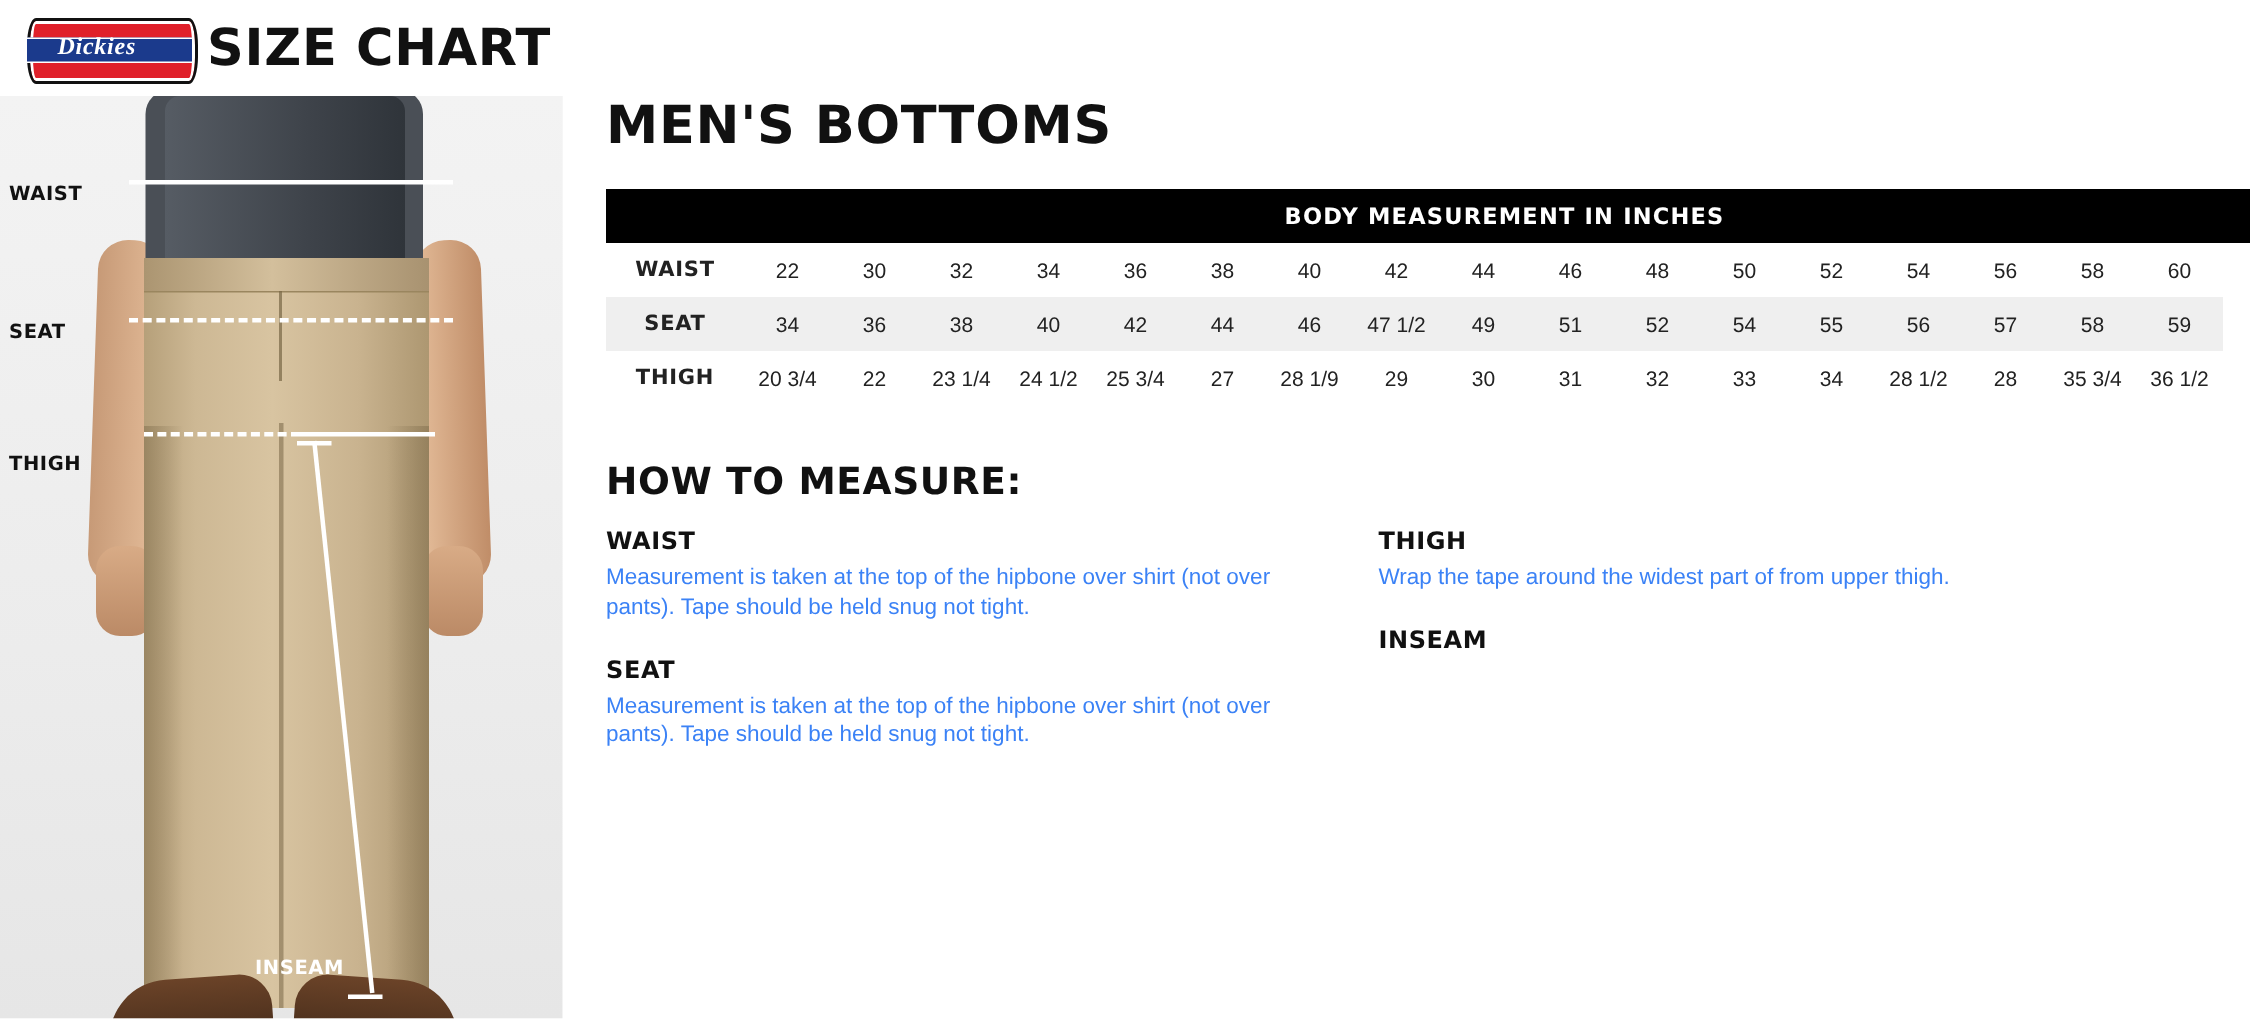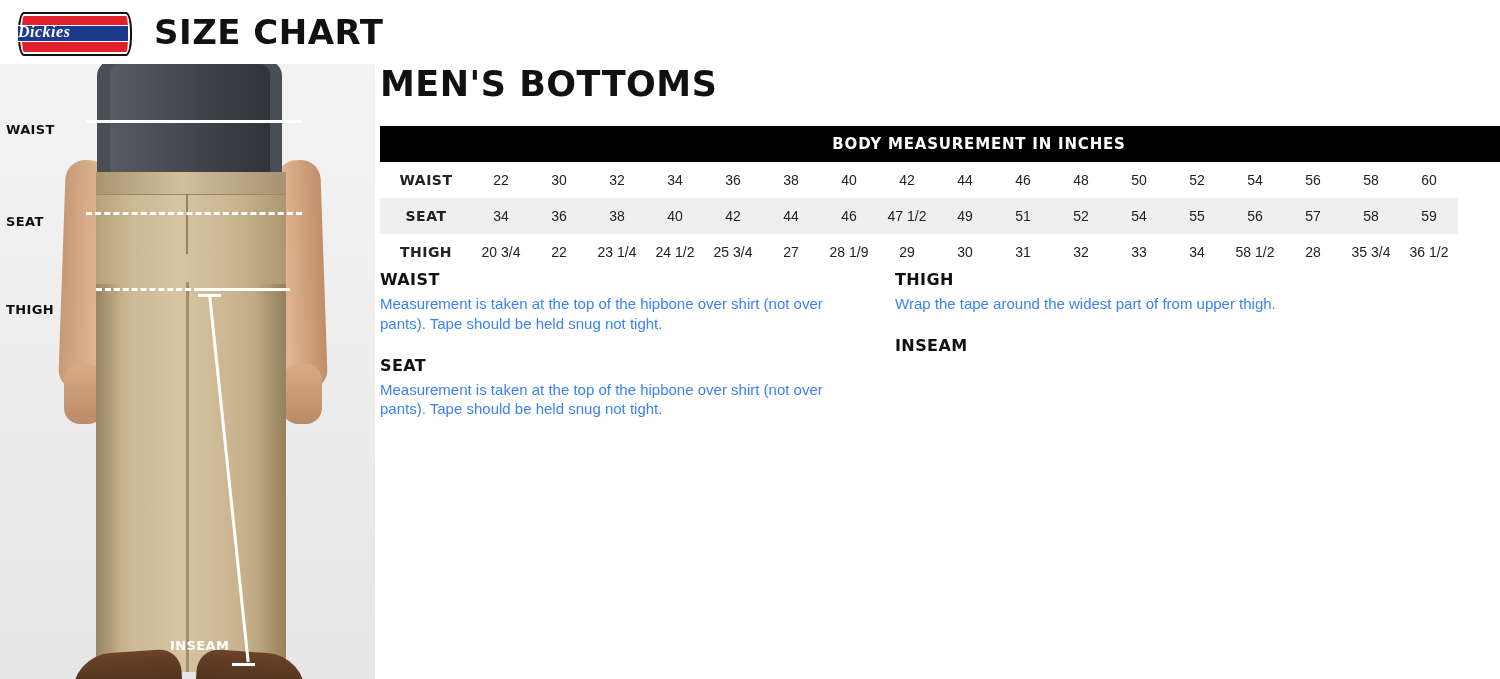--- a/index.html
+++ b/index.html
@@ -46,34 +46,34 @@
     left: 0; top: 15px;
     width: 110px; height: 15px;
     background: #1b3a8c;
     border-top: 1px solid #fff;
     border-bottom: 1px solid #fff;
   }
   .logo-text {
     position: absolute;
     left: 0; top: 13px;
     width: 93px;
-    text-align: left;
+    text-align: center;
     color: #ffffff;
     font-size: 16px;
     font-weight: bold;
     font-style: italic;
     letter-spacing: .5px;
     font-family: "Liberation Serif", serif;
     line-height: 18px;
   }
   .header-title {
     font-size: 34px;
     font-weight: bold;
     letter-spacing: .5px;
-    margin-left: 26px;
+    margin-left: 10px;
     color: #111;
     font-family: "DejaVu Sans", sans-serif;
   }
 
   
   .photo-panel {
     position: absolute;
     left: 0; top: 64px;
     width: 375px;
     height: 615px;
@@ -218,21 +218,21 @@
     position: absolute;
     left: 170px; top: 574px;
     font-size: 13px; font-weight: bold; color: #fff;
     letter-spacing: .4px;
     font-family: "DejaVu Sans", sans-serif;
   }
 
   
   .content {
     position: absolute;
-    left: 380px; top: 64px;
+    left: 404px; top: 64px;
     width: 1078px;
   }
   .section-title {
     font-size: 35px;
     font-weight: bold;
     letter-spacing: .5px;
     margin: 0 0 22px 0;
     color: #111;
     font-family: "DejaVu Sans", sans-serif;
   }
@@ -406,28 +406,29 @@
         <td>24 1/2</td>
         <td>25 3/4</td>
         <td>27</td>
         <td>28 1/9</td>
         <td>29</td>
         <td>30</td>
         <td>31</td>
         <td>32</td>
         <td>33</td>
         <td>34</td>
-        <td>58 1/2</td>
+        <td>28 1/2</td>
         <td>28</td>
         <td>35 3/4</td>
         <td>36 1/2</td>
       </tr>
     </tbody>
   </table>
 
+  <h2 class="how-title">HOW TO MEASURE:</h2>
 
   <div class="how-grid">
     <div class="how-col">
       <div class="how-item">
         <div class="how-label">WAIST</div>
         <div class="how-text">Measurement is taken at the top of the hipbone over shirt (not over pants). Tape should be held snug not tight.</div>
       </div>
       <div class="how-item">
         <div class="how-label">SEAT</div>
         <div class="how-text">Measurement is taken at the top of the hipbone over shirt (not over pants). Tape should be held snug not tight.</div>

